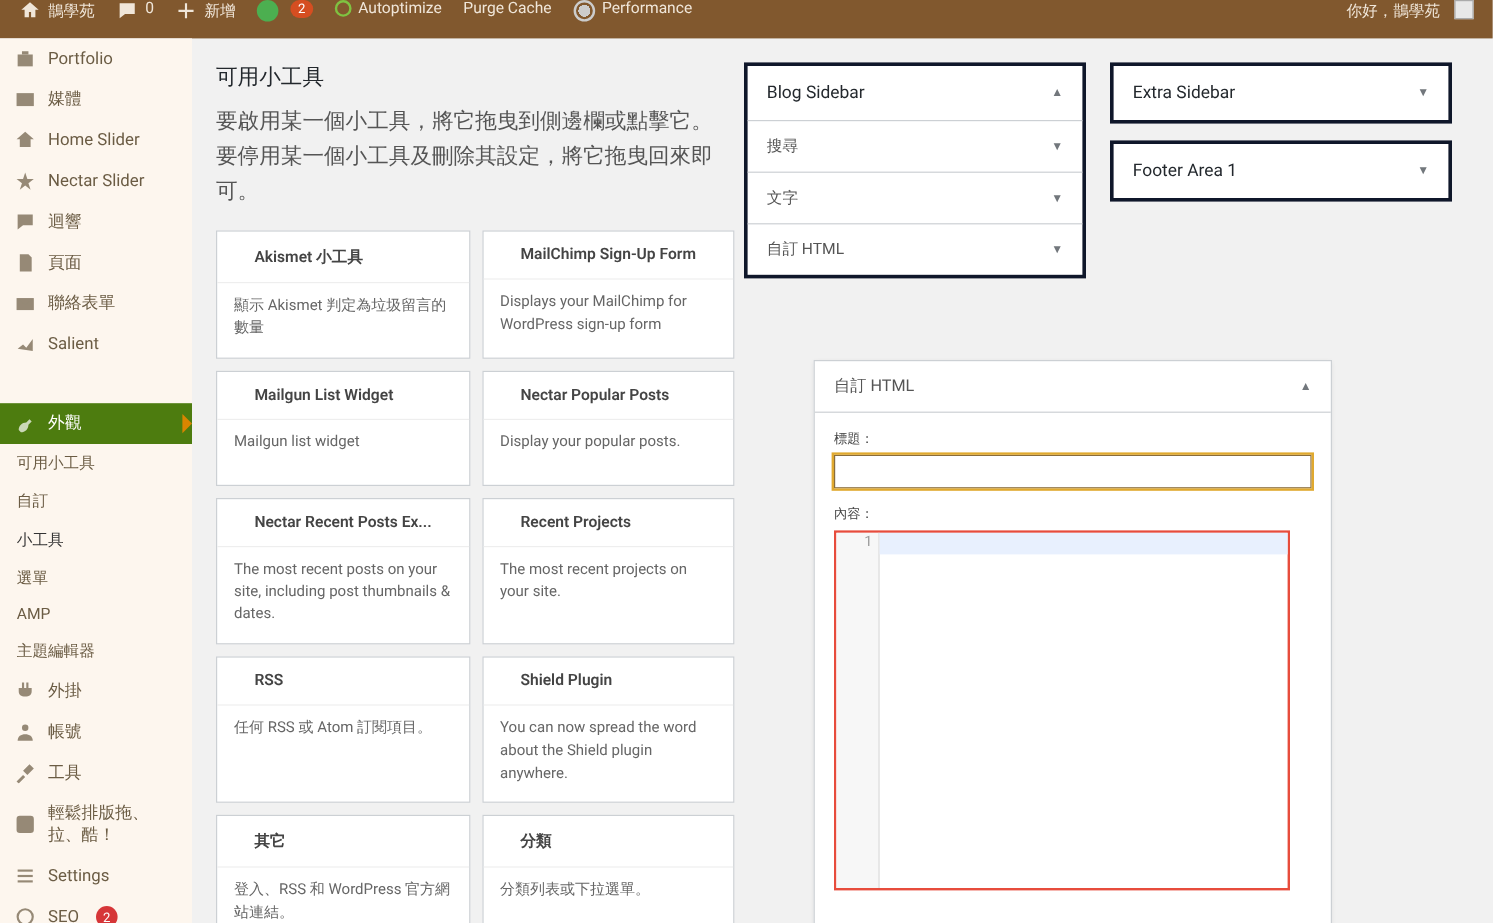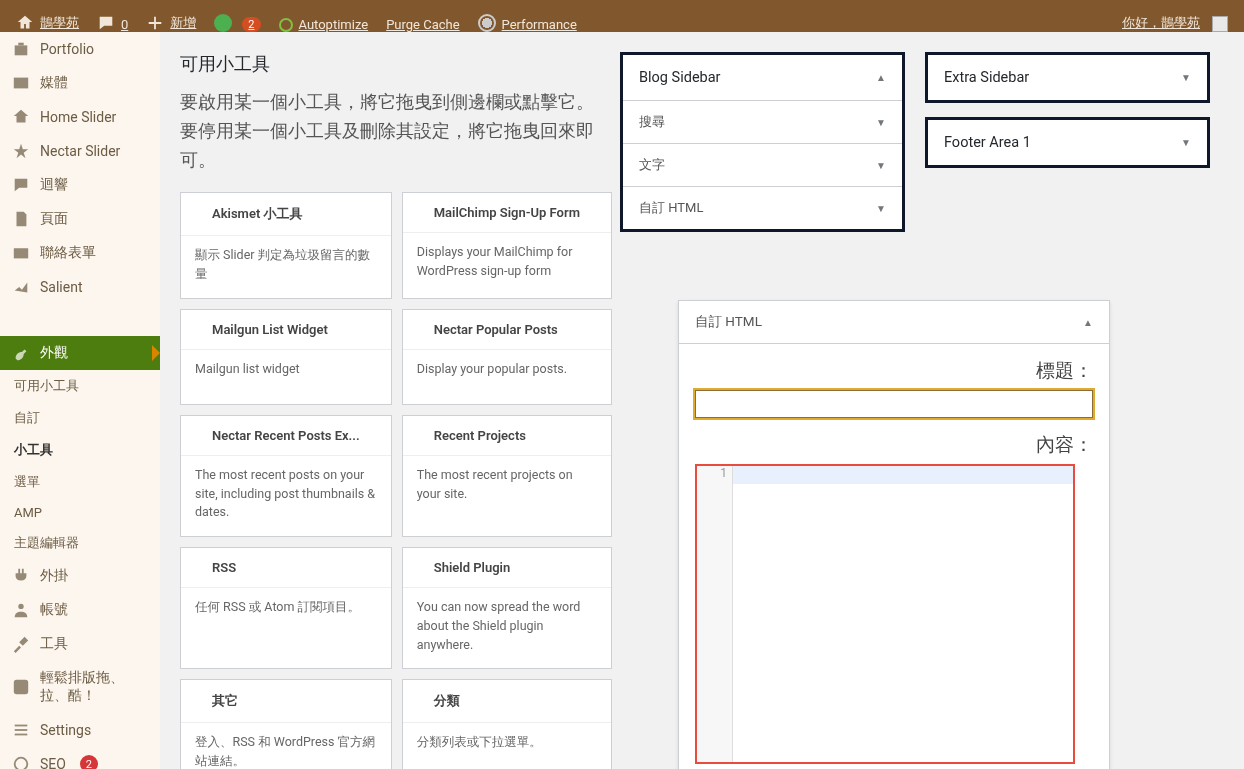--- a/index.html
+++ b/index.html
@@ -1,39 +1,39 @@
 <!DOCTYPE html>
 <html><head>
 <meta charset="utf-8">
 <style>
 * { margin: 0; padding: 0; box-sizing: border-box; font-family: -apple-system, BlinkMacSystemFont, "Segoe UI", Roboto, sans-serif; }
 body { background: #f1f1f1; font-size: 13px; color: #444; }
 
 
 .adminbar { height: 32px; background: #81582e; color: #fff; display: flex; align-items: center; padding: 0 8px; justify-content: space-between; }
 .adminbar-left, .adminbar-right { display: flex; align-items: center; gap: 2px; height: 100%; }
-.ab-item { display: flex; align-items: flex-end; padding: 0 8px; height: 100%; color: #f0e6d9; font-size: 13px; cursor: pointer; gap: 6px; text-decoration: underline; }
+.ab-item { display: flex; align-items: flex-start; padding: 0 8px; height: 100%; color: #f0e6d9; font-size: 13px; cursor: pointer; gap: 6px; }
 .ab-icon { width: 18px; height: 18px; display: inline-flex; align-items: center; justify-content: center; }
 .ab-icon svg { width: 18px; height: 18px; fill: currentColor; }
 .badge-orange { background: #d54e21; color: #fff; border-radius: 10px; padding: 1px 6px; font-size: 11px; margin-left: 4px; }
 .shield { width:18px;height:18px;background:#4caf50;border-radius:50%; display:inline-block;}
 .green-circle { width:14px;height:14px;border:2px solid #7fc241;border-radius:50%;display:inline-block;}
 .gauge-icon { width:18px;height:18px;display:inline-block;background:radial-gradient(#ccc 0 50%, transparent 51%);border:2px solid #ccc;border-radius:50%;}
 .avatar { width:16px;height:16px;background:#e8e8e8;display:inline-block;border:1px solid #aaa; margin-left:6px;}
 
 
 .wrap { display: flex; min-height: calc(100vh - 32px); }
 
 
 .side { width: 160px; background: #fdf6ee; color: #5f4b32; flex-shrink: 0; }
 .side .menu-item { display: flex; align-items: center; gap: 10px; padding: 8px 12px; cursor: pointer; color: #6b5c44; font-size: 14px; position: relative;}
 .side .menu-item.active { background: #4d7c0f; color: #fff; margin-top: 32px; }
 .side .menu-item.active::after { content:""; position:absolute; right:-8px; top:50%; transform:translateY(-50%); border:8px solid transparent; border-left-color:#d98500;}
 .sub-item { padding: 7px 12px 7px 14px; font-size: 13px; color: #6b5c44; cursor:pointer;}
-.sub-item.current { font-weight: 700; color: #333;}
+.sub-item.current { font-weight: 400; color: #333;}
 .menu-icon { width: 18px; height:18px; display:inline-flex; align-items:center; justify-content:center;}
 .menu-icon svg { width: 18px; height: 18px; fill: currentColor; opacity: .7;}
 .badge-red { background:#d63638;color:#fff;border-radius:50%;width:18px;height:18px;display:inline-flex;align-items:center;justify-content:center;font-size:11px;margin-left:4px;}
 
 
 .main { flex: 1; padding: 20px; display: flex; gap: 20px; }
 .col-left { width: 420px; }
 .col-mid { width: 285px; }
 .col-right { width: 285px; }
 
@@ -47,21 +47,21 @@
 
 .sidebar-box { background: #fff; border: 3px solid #0f172a; margin-bottom: 14px;}
 .sidebar-head { padding: 14px 16px; font-size: 14.5px; color: #23282d; display:flex; justify-content:space-between; align-items:center; cursor:pointer;}
 .tri { font-size: 10px; color: #72777c;}
 .widget-slot { border-top: 1px solid #ccd0d4; padding: 12px 16px; font-size: 13px; color: #555; display:flex; justify-content:space-between; align-items:center; cursor:pointer;}
 
 
 .edit-panel { position:absolute; left: 678px; top: 300px; width: 432px; background:#fff; border:1px solid #ccd0d4; box-shadow:0 2px 4px rgba(0,0,0,.1);}
 .edit-head { padding: 12px 16px; border-bottom:1px solid #ccd0d4; font-size:13.5px; color:#555; display:flex; justify-content:space-between; align-items:center;}
 .edit-body { padding: 14px 16px;}
-.edit-body label { display:block; font-size:19px; color:#444; margin-bottom:6px;text-align:right;}
+.edit-body label { display:block; font-size:11px; color:#444; margin-bottom:6px;}
 .title-input { width:100%; height:28px; border:1px solid #8a6d3b; background:#fff; padding:2px 6px; outline: 2px solid #e0a92f;}
 .content-box { width:380px; height:300px; border:2px solid #e74c3c; background:#fff; position:relative; margin-top:2px;}
 .gutter { position:absolute; left:0; top:0; bottom:0; width:36px; background:#f7f7f7; border-right:1px solid #ddd;}
 .line1 { position:absolute; left:36px; right:0; top:0; height:18px; background:#e8f0fe;}
 .lnum { position:absolute; left:0; top:0; width:36px; text-align:right; padding-right:6px; font-size:12px; color:#999;}
 .edit-foot { padding: 10px 16px 14px; display:flex; justify-content:space-between; align-items:center; font-size:13px;}
 </style>
 </head>
 <body>
 
@@ -255,21 +255,21 @@
       </div>
   </div>
 
   <div class="main">
     <div class="col-left">
       <div class="h2">可用小工具</div>
       <div class="help-text">要啟用某一個小工具，將它拖曳到側邊欄或點擊它。要停用某一個小工具及刪除其設定，將它拖曳回來即可。</div>
       <div class="widgets-grid" id="widgets-grid">
           <div class="widget-tile">
             <div class="widget-tile-head">Akismet 小工具</div>
-            <div class="widget-tile-desc">顯示 Slider 判定為垃圾留言的數量</div>
+            <div class="widget-tile-desc">顯示 Akismet 判定為垃圾留言的數量</div>
           </div>
           <div class="widget-tile">
             <div class="widget-tile-head">MailChimp Sign-Up Form</div>
             <div class="widget-tile-desc">Displays your MailChimp for WordPress sign-up form</div>
           </div>
           <div class="widget-tile">
             <div class="widget-tile-head">Mailgun List Widget</div>
             <div class="widget-tile-desc">Mailgun list widget</div>
           </div>
           <div class="widget-tile">

